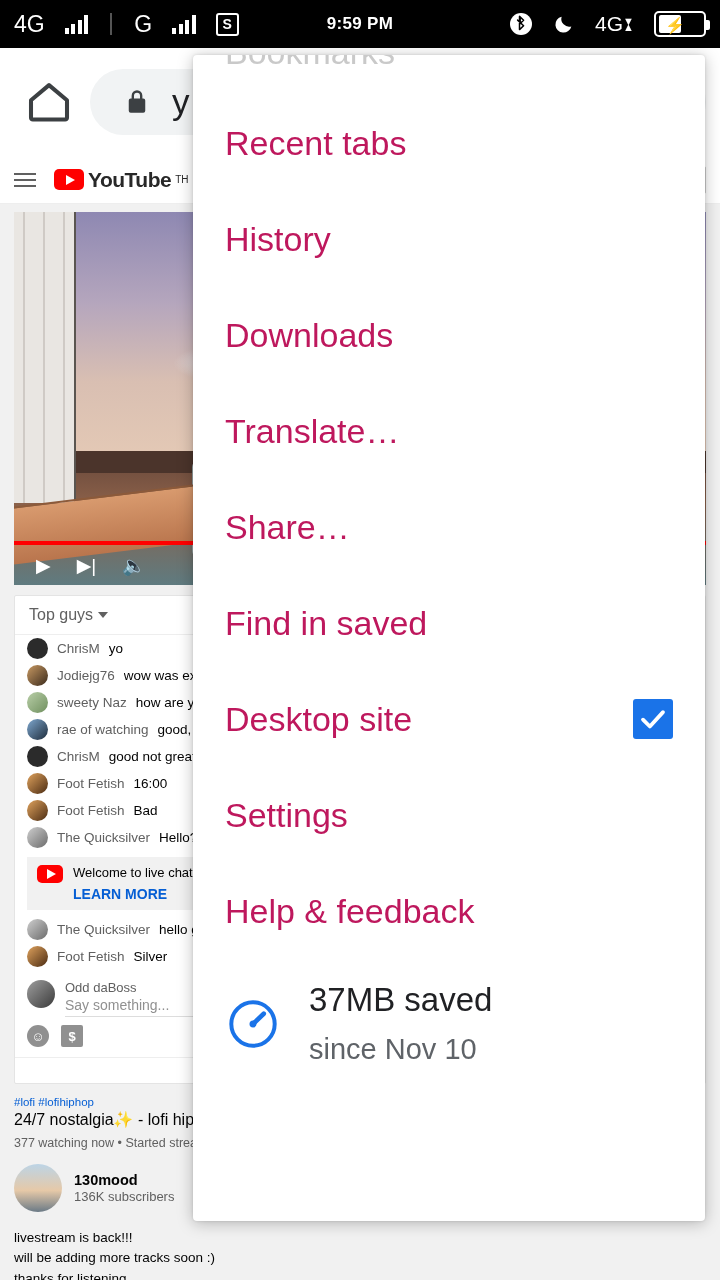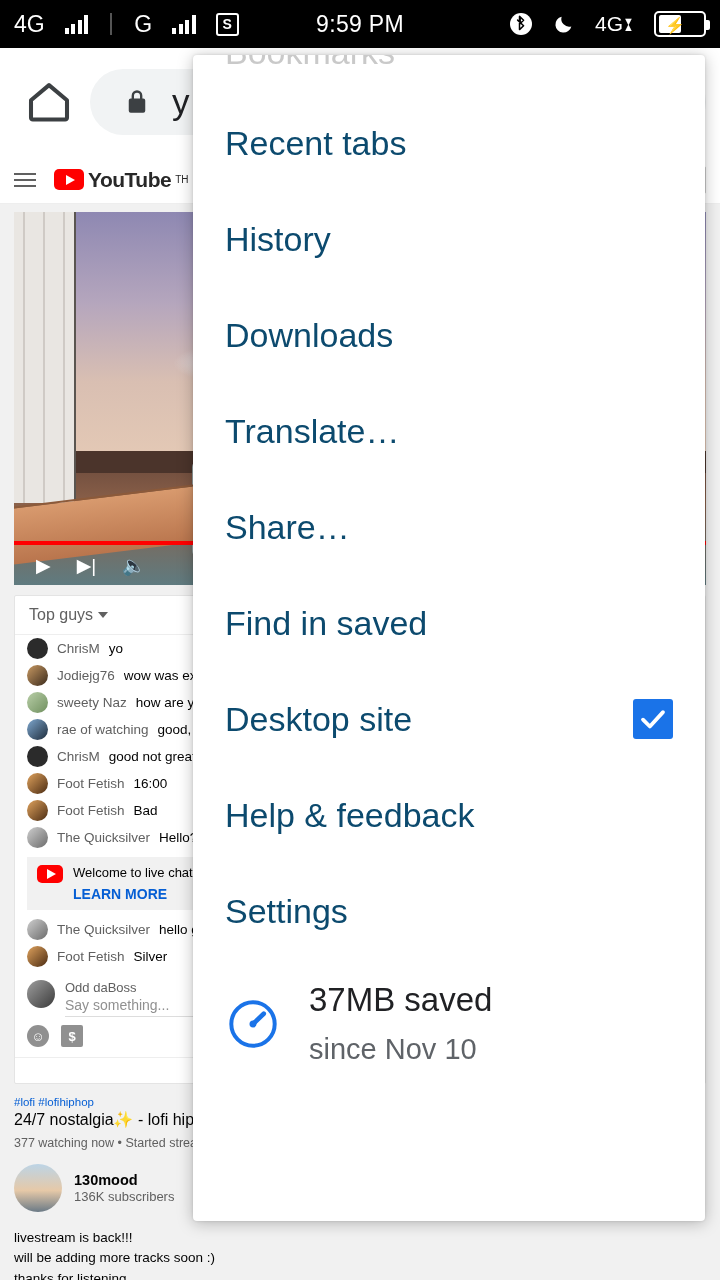--- a/index.html
+++ b/index.html
@@ -13,21 +13,21 @@
 
   
   #status-bar{
     position:absolute; left:0; top:0; width:720px; height:48px;
     background:#000; color:#fff;
     display:flex; align-items:center; justify-content:space-between;
     padding:0 14px; z-index:60;
   }
   .sb-left,.sb-right{display:flex;align-items:center;gap:20px;}
   .sb-center{position:absolute;left:0;right:0;text-align:center;pointer-events:none;}
-  .sb-clock{font-size:23px;font-weight:normal;letter-spacing:.3px;}
+  .sb-clock{font-size:17px;font-weight:bold;letter-spacing:.3px;}
   .net-label{font-size:23px;font-weight:500;line-height:1;}
   .bars{display:flex;align-items:flex-end;gap:2.5px;height:20px;}
   .bars i{display:block;width:4px;background:#fff;}
   .bars i:nth-child(1){height:6px}
   .bars i:nth-child(2){height:10px}
   .bars i:nth-child(3){height:14px}
   .bars i:nth-child(4){height:19px}
   .sim-div{width:2px;height:22px;background:#555;margin:0 2px;}
   .simbox{
     width:23px;height:23px;border:2px solid #fff;border-radius:3px;
@@ -191,21 +191,21 @@
 
   
   #menu{
     position:absolute;left:193px;top:55px;width:512px;height:1166px;
     background:#fff;border-radius:4px;z-index:50;
     box-shadow:0 2px 16px rgba(0,0,0,.26),0 0 3px rgba(0,0,0,.12);
     overflow:hidden;
   }
   .menu-item{
     height:96px;display:flex;align-items:center;justify-content:space-between;
-    padding:0 32px;font-size:34px;color:#0c4a6e;white-space:nowrap;
+    padding:0 32px;font-size:34px;color:#be185d;white-space:nowrap;
   }
   .menu-item.clipped{
     height:40px;align-items:flex-start;color:#c9c9c9;overflow:hidden;
   }
   .menu-item.clipped span{position:relative;top:-22px;}
   .checkbox{
     width:40px;height:40px;border-radius:3px;flex:none;
     display:flex;align-items:center;justify-content:center;
   }
   .checkbox svg{width:30px;height:30px;}
@@ -436,24 +436,24 @@
   </div>
   <div class="menu-item">
     <span>Desktop site</span>
     <span class="checkbox" style="background:#1a73e8">
       <svg viewBox="0 0 24 24" fill="none" stroke="#fff" stroke-width="3" stroke-linecap="round" stroke-linejoin="round">
         <path d="M4 12.5 9.5 18 20 6.5"></path>
       </svg>
     </span>
   </div>
   <div class="menu-item">
+    <span>Settings</span>
+  </div>
+  <div class="menu-item">
     <span>Help &amp; feedback</span>
-  </div>
-  <div class="menu-item">
-    <span>Settings</span>
   </div>
 
   <div class="data-saver">
     <svg class="gauge" viewBox="0 0 24 24" fill="none" stroke="#1a73e8" stroke-width="1.7">
       <circle cx="12" cy="12" r="9.3"></circle>
       <path d="M12 12 16.6 7.6" stroke-linecap="round" stroke-width="2"></path>
       <circle cx="12" cy="12" r="1.5" fill="#1a73e8" stroke="none"></circle>
     </svg>
     <div>
       <div class="ds-main">37MB saved</div>

